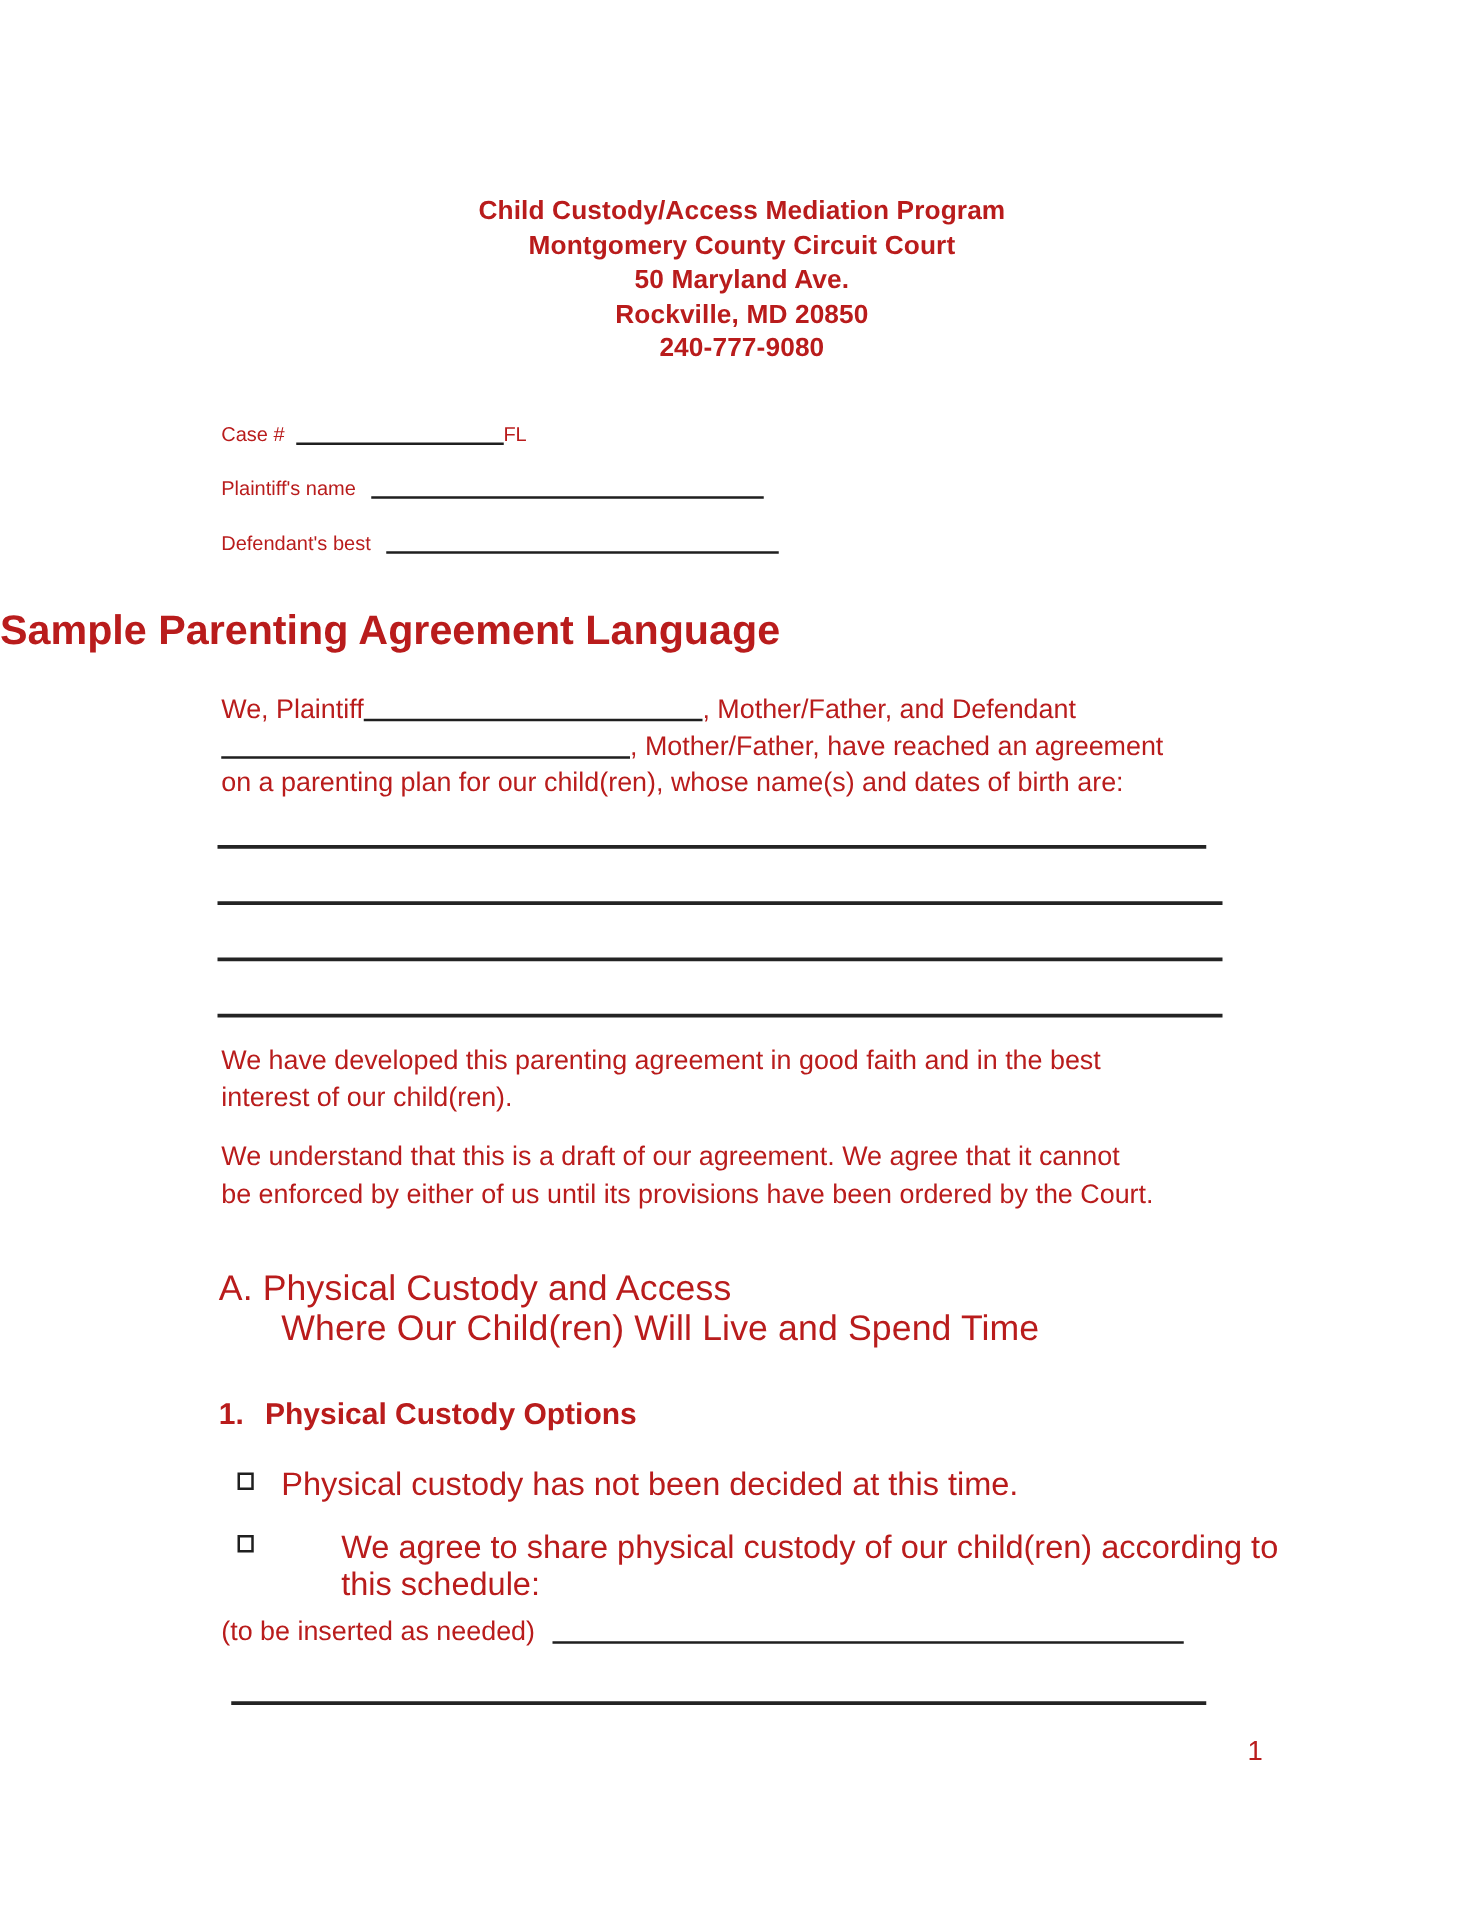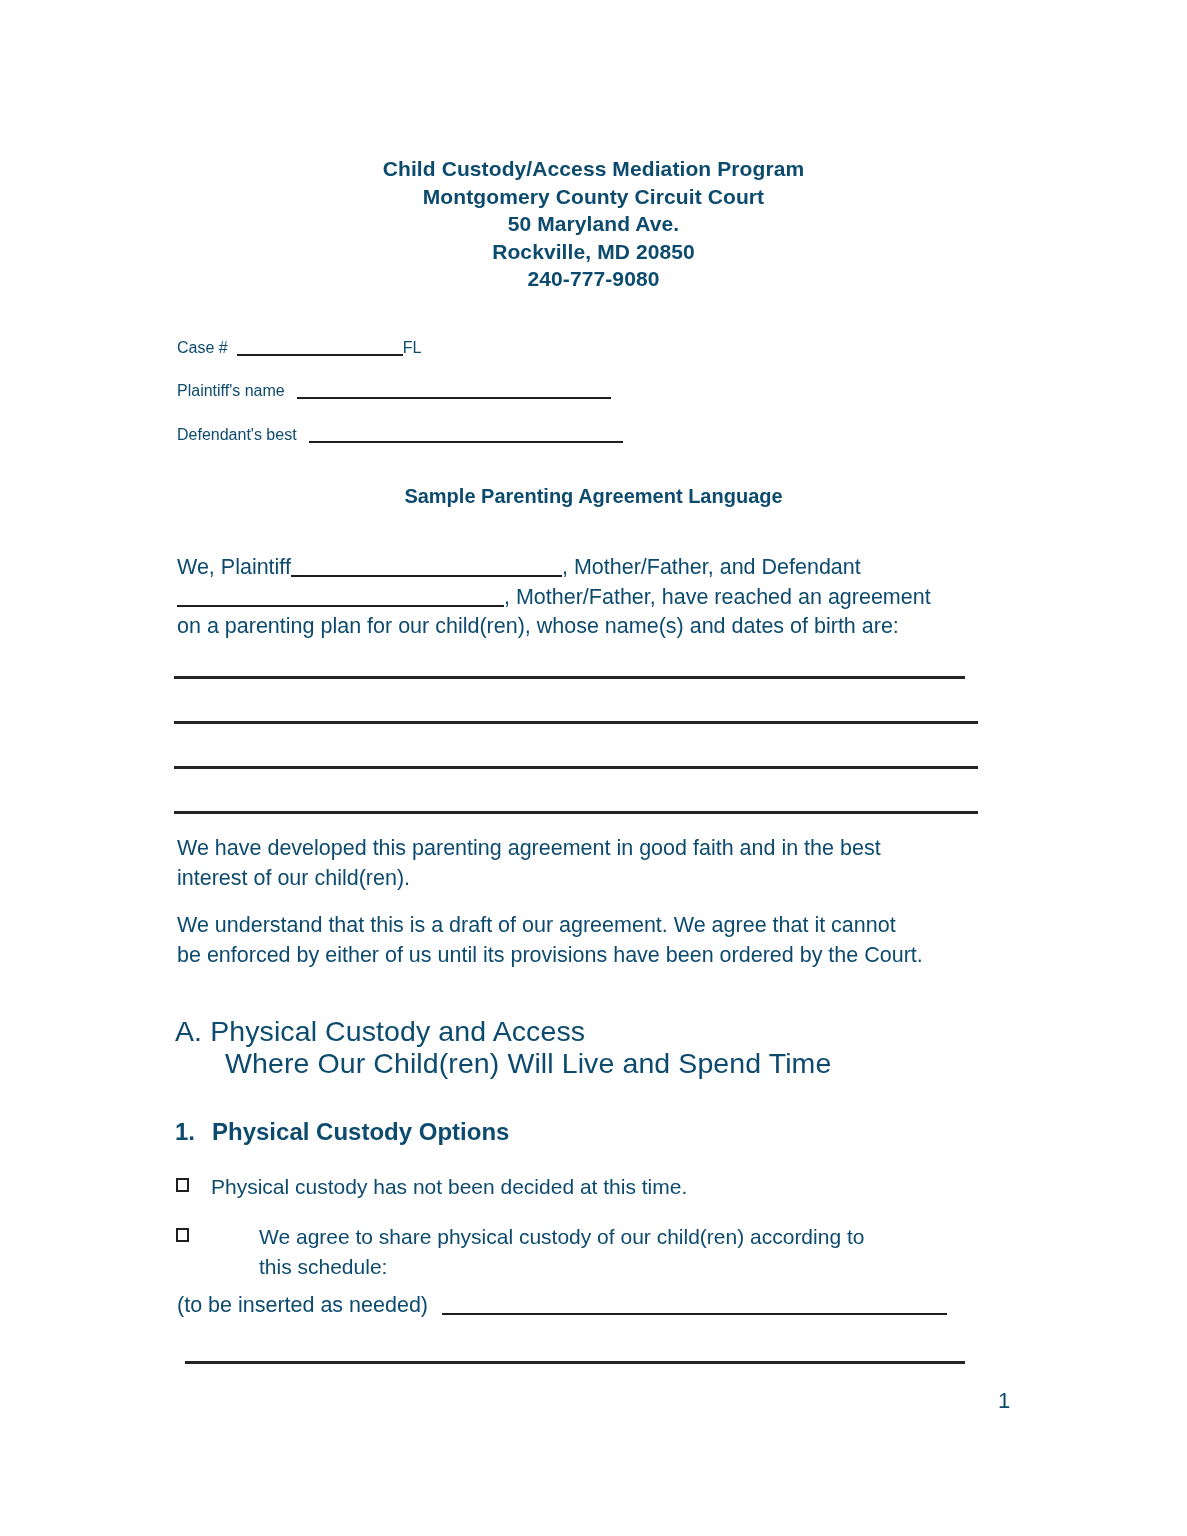--- a/index.html
+++ b/index.html
@@ -1,21 +1,21 @@
 <!DOCTYPE html>
 <html><head>
 <meta charset="utf-8">
 <style>
   * { margin:0; padding:0; box-sizing:border-box; }
   html, body { background:#ffffff; }
   .page {
     position:relative;
     width:1187px; height:1536px;
     background:#ffffff;
-    color:#0c4a6e;
+    color:#b91c1c;
     font-family:"Liberation Sans", "DejaVu Sans", sans-serif;
     overflow:hidden;
     padding-left:19px;
   }
   
   .court-header {
     position:absolute; top:155px; left:0; width:100%;
     text-align:center; font-weight:bold;
     font-size:21px; line-height:27.5px;
     letter-spacing:0.1px;
@@ -36,21 +36,21 @@
   }
   .blank-case      { width:166px; margin-left:9px; }
   .blank-plaintiff { width:314px; margin-left:12px; }
   .blank-defendant { width:314px; margin-left:12px; }
   .blank-intro-1   { width:271px; }
   .blank-intro-2   { width:327px; }
   .blank-insert    { width:505px; margin-left:14px; }
   
   .doc-title {
     position:absolute; top:485px; left:0; width:100%;
-    text-align:center; font-weight:bold; font-size:20px;
+    text-align:left; font-weight:bold; font-size:33px;
   }
   
   .intro {
     position:absolute; left:177px; top:553px;
     font-size:21.5px; line-height:29.5px; white-space:nowrap;
   }
   
   .rule {
     position:absolute; left:174px; height:0;
     border-top:3px solid #242424;
@@ -75,22 +75,22 @@
   }
   .section-a .indent { padding-left:50px; }
   
   .subsection {
     position:absolute; left:175px; top:1118px;
     font-weight:bold; font-size:24px; white-space:nowrap;
   }
   .subsection .num { display:inline-block; width:37px; }
   
   .option {
-    position:absolute; left:176px;
-    font-size:21px; line-height:30px;
+    position:absolute; left:190px;
+    font-size:26px; line-height:30px;
     display:flex; align-items:flex-start;
   }
   .option-1 { top:1172px; }
   .option-2 { top:1222px;gap:48px; }
   .checkbox {
     flex:0 0 auto;
     width:13px; height:14px;
     border:2px solid #1f1f1f;
     margin-top:6px; margin-right:22px;
     background:#ffffff;

